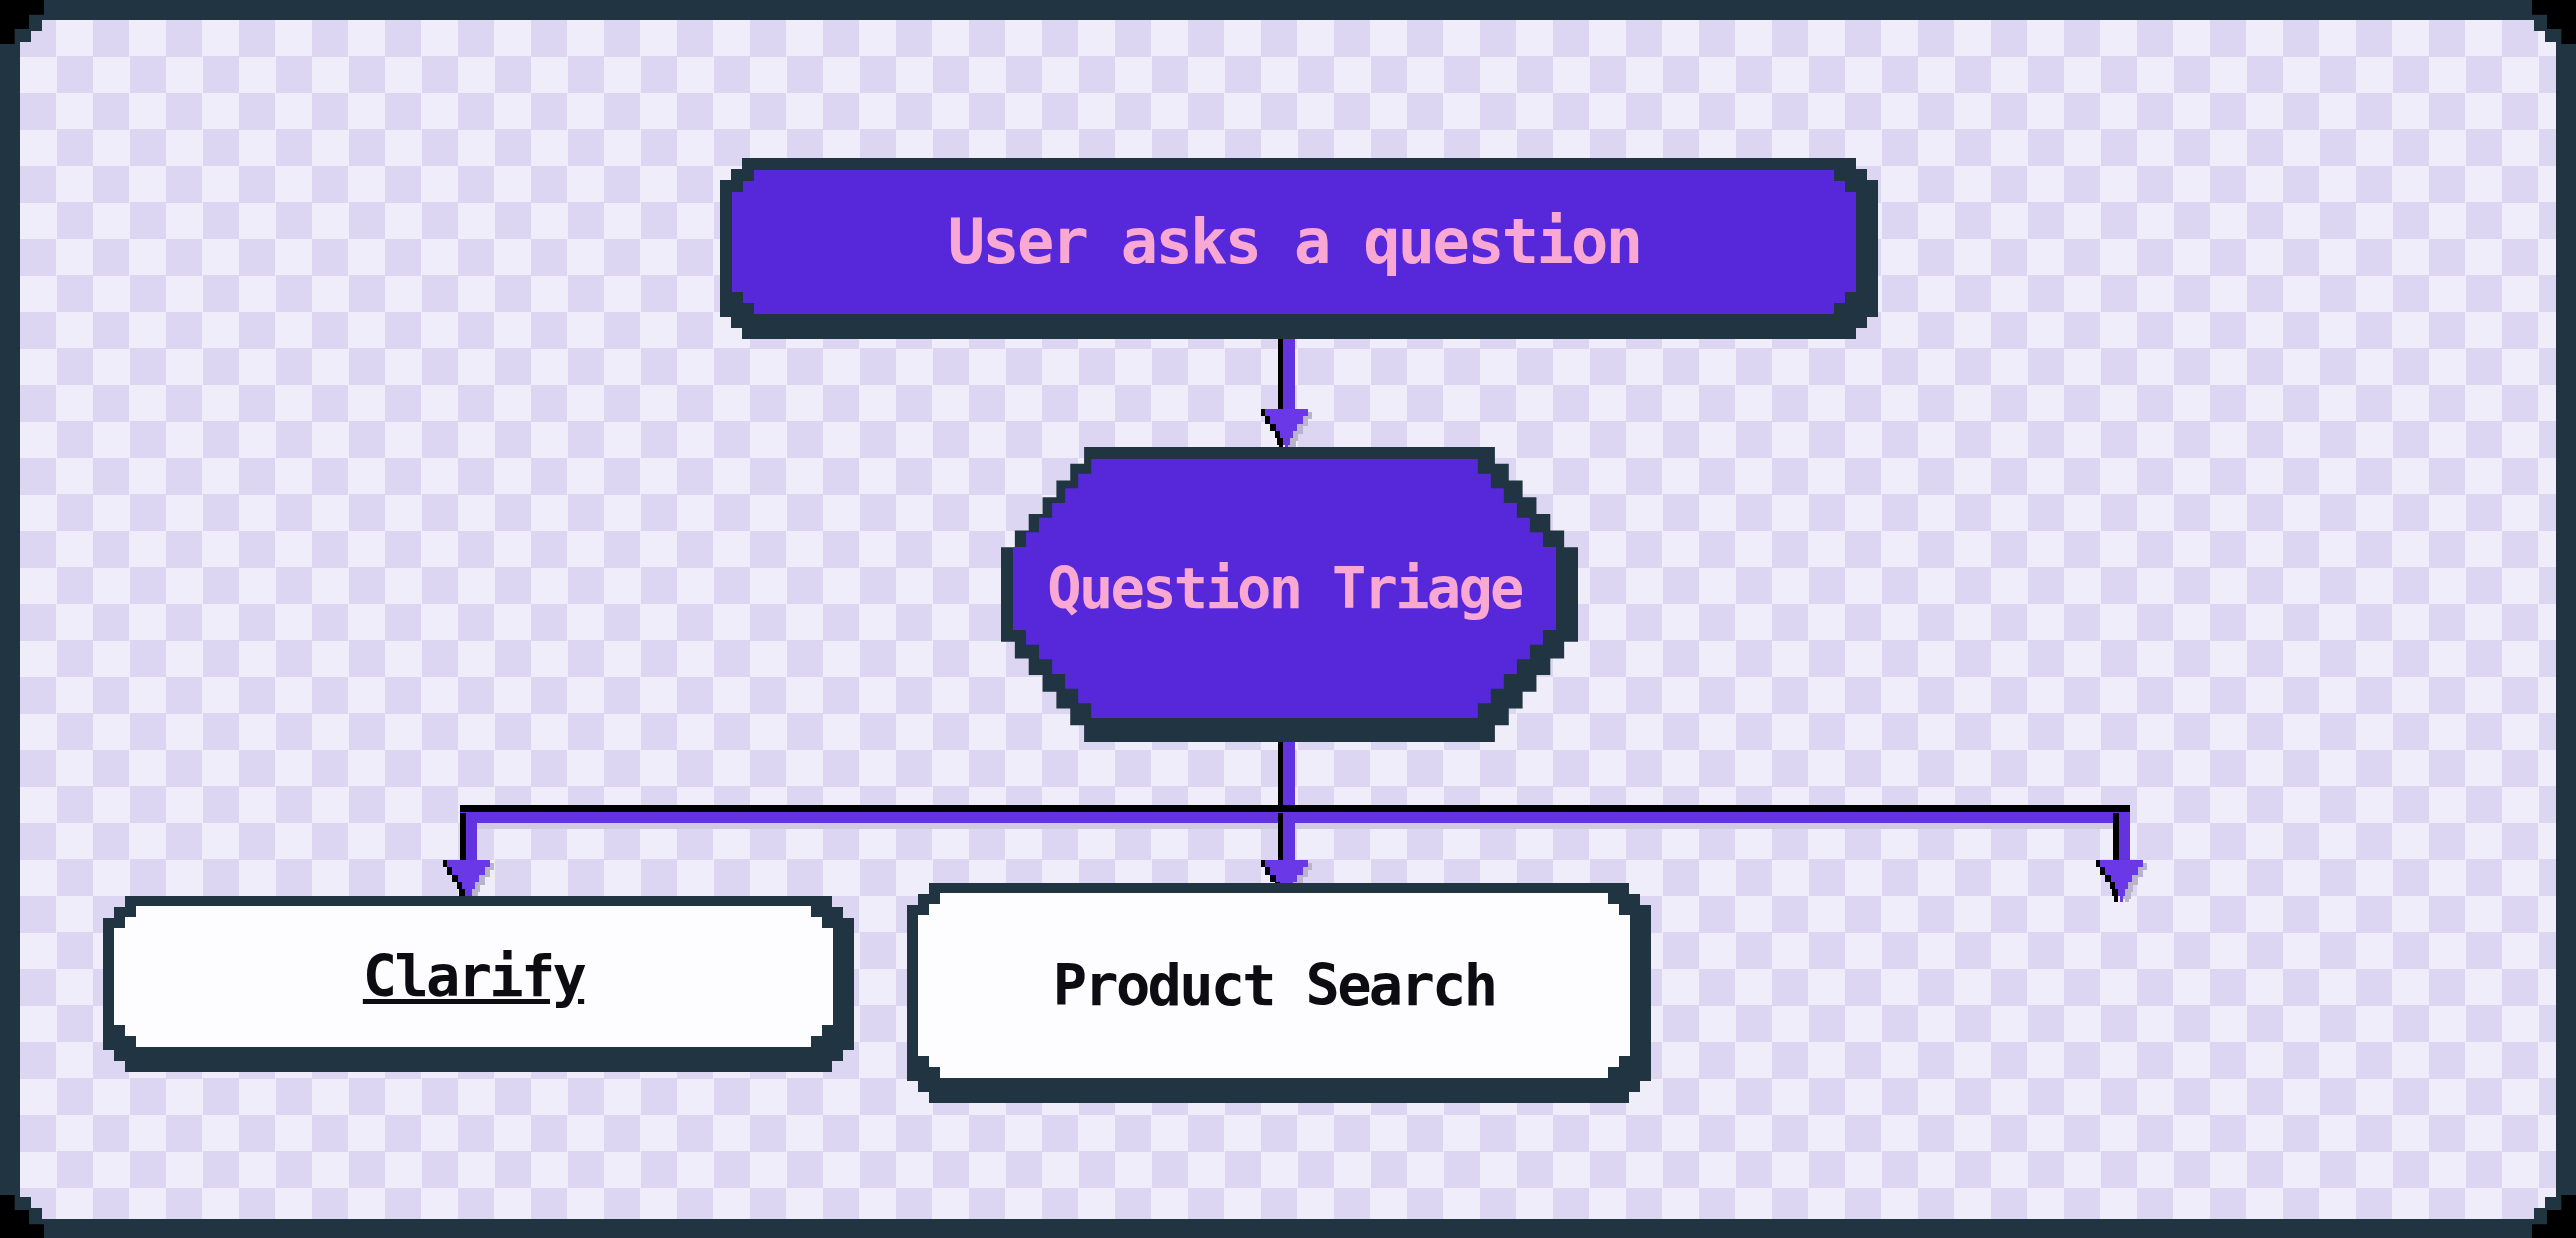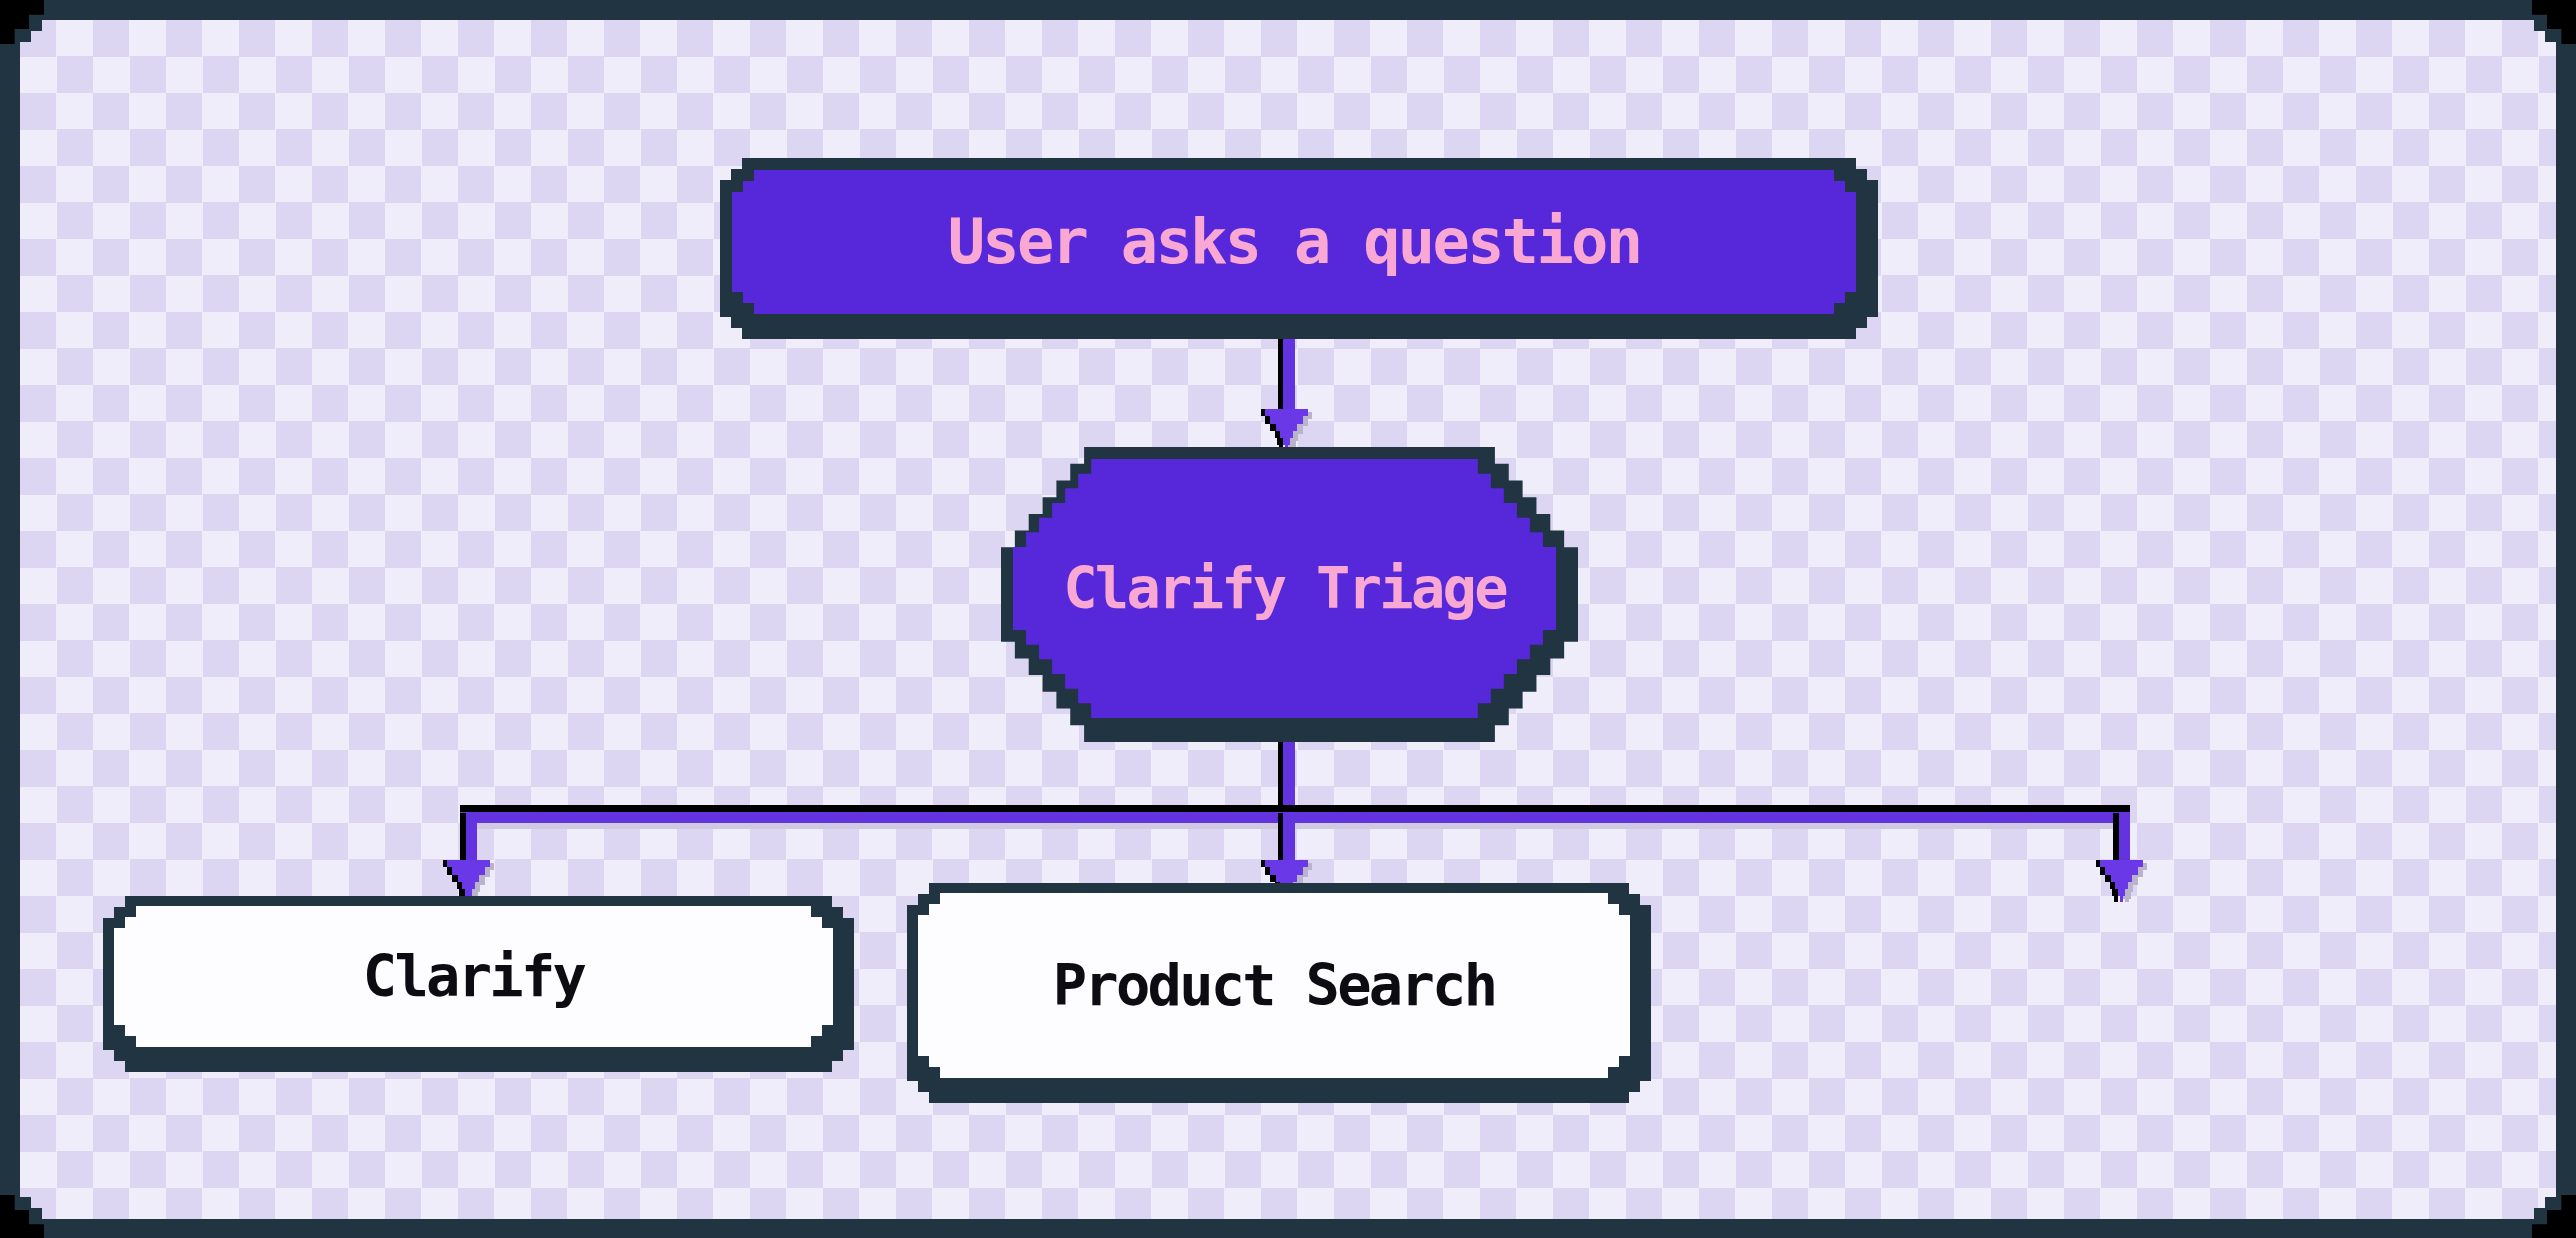--- a/index.html
+++ b/index.html
@@ -212,26 +212,26 @@
   </div>
 
   <div class="node px-rect" style="left:720px;top:158px;width:1158px;height:181px;">
     <div class="node-fill fill-purple px-rect" style="left:12px;top:12px;right:22px;bottom:25px;">
       <span class="node-label label-lg">User asks a question</span>
     </div>
   </div>
 
   <div class="node px-oct" style="left:1001px;top:447px;width:577px;height:295px;">
     <div class="node-fill fill-purple px-oct" style="left:12px;top:12px;right:22px;bottom:24px;">
-      <span class="node-label">Clarify Triage</span>
+      <span class="node-label">Question Triage</span>
     </div>
   </div>
 
   <div class="node px-rect" style="left:103px;top:896px;width:751px;height:176px;">
-    <div class="node-fill fill-white px-rect" style="left:11px;top:10px;right:21px;bottom:25px;">
+    <div class="node-fill fill-white px-rect" style="left:11px;top:10px;right:21px;bottom:25px;text-decoration:underline;">
       <span class="node-label">Clarify</span>
     </div>
   </div>
 
   <div class="node px-rect" style="left:907px;top:868px;width:744px;height:220px;margin-top:15px;">
     <div class="node-fill fill-white px-rect" style="left:11px;top:10px;right:21px;bottom:25px;">
       <span class="node-label">Product Search</span>
     </div>
   </div>
 

